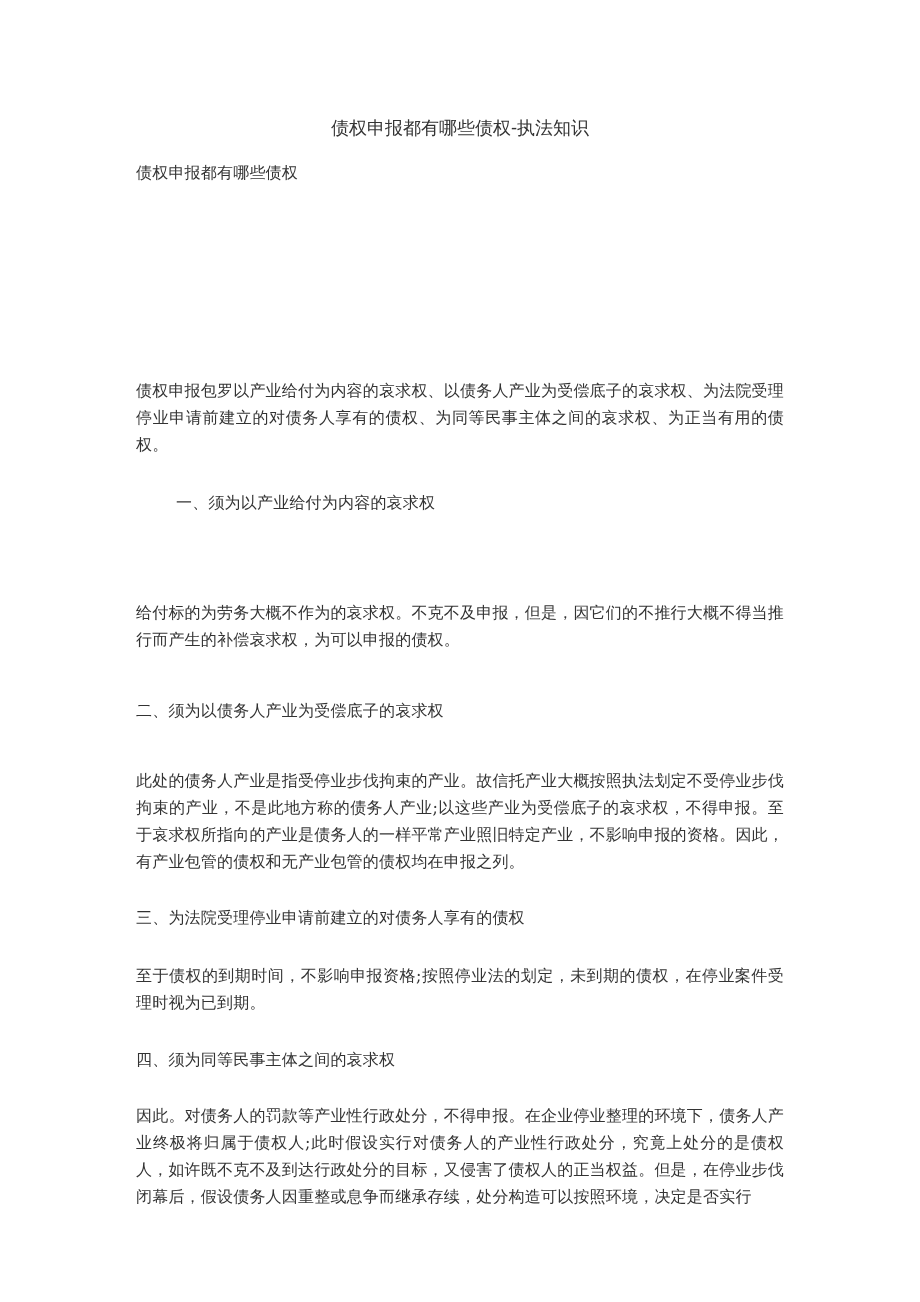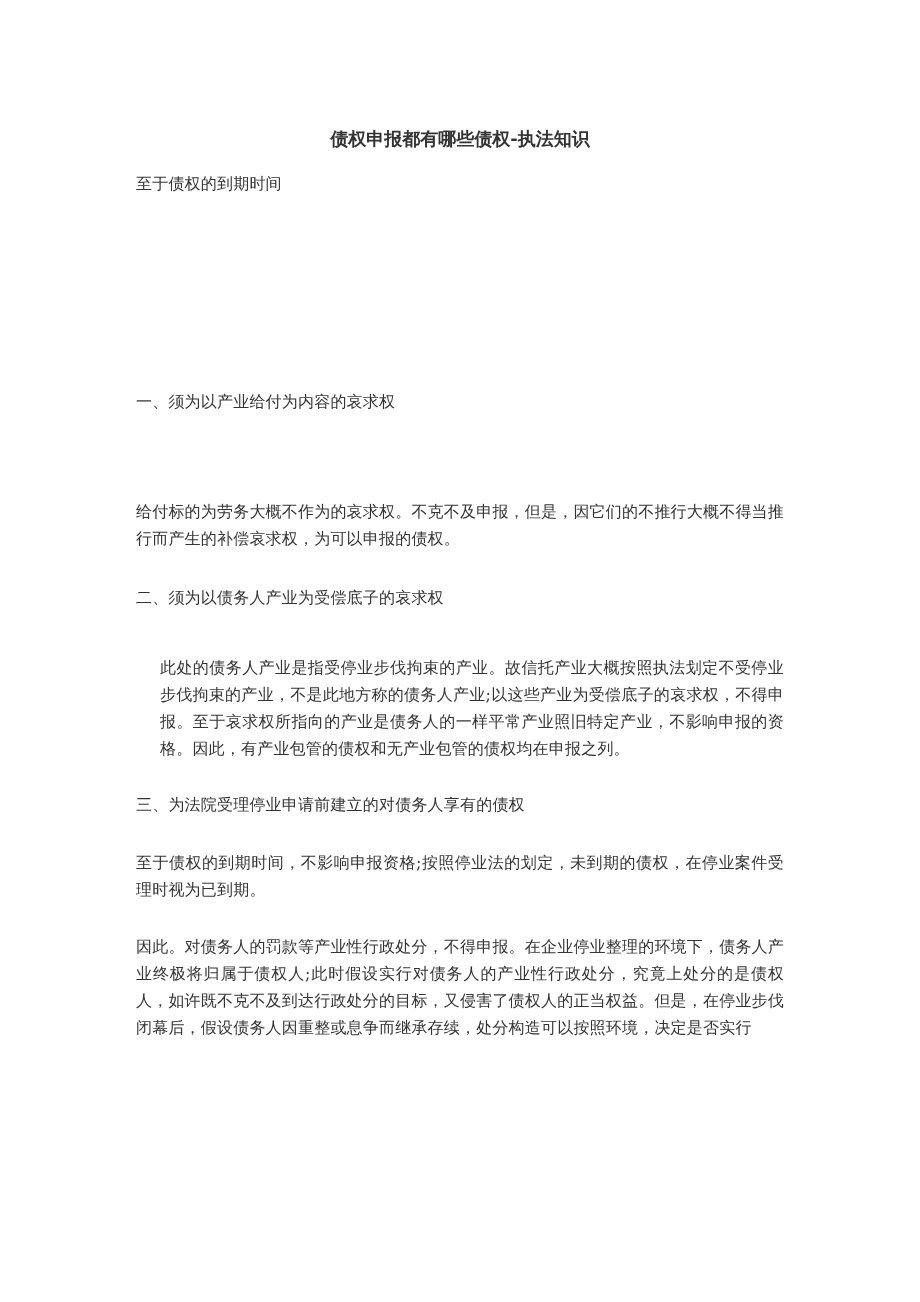--- a/index.html
+++ b/index.html
@@ -14,24 +14,24 @@
     margin: 0 auto;
     background: #ffffff;
     box-sizing: border-box;
     padding: 113px 136px 0 136px;
     font-family: "DejaVu Serif", "Liberation Serif", serif;
     color: #333333;
     overflow: hidden;
   }
   .title {
     font-size: 18px;
-    font-weight: bold;
+    font-weight: normal;
     line-height: 27px;
     text-align: center;
-    margin: 12px 0 18px 0;
+    margin: 1px 0 18px 0;
   }
   .subtitle {
     font-size: 16px;
     line-height: 27px;
     margin: 0 0 191px 0;
     letter-spacing: 0.2px;
   }
   .para {
     font-size: 16px;
     line-height: 27px;
@@ -42,47 +42,49 @@
   }
   .heading {
     font-size: 16px;
     font-weight: normal;
     line-height: 27px;
     letter-spacing: 0.2px;
     margin: 0 0 31px 0;
   }
   
   .mb-intro   { margin-bottom: 31px; }
-  .mb-h-one   { margin-bottom: 83px; }  
-  .mb-p-two   { margin-bottom: 32px; }
+  .mb-h-one   { margin-bottom: 83px; margin-left: 40px; }  
+  .mb-p-two   { margin-bottom: 44px; }
   .mb-h-two   { margin-bottom: 43px; }
-  .mb-p-three { margin-bottom: 29px; margin-left: 24px; }
+  .mb-p-three { margin-bottom: 29px; }
   .mb-h-three { margin-bottom: 31px; }
   .mb-p-four  { margin-bottom: 30px; }
   .mb-h-four  { margin-bottom: 29px; }
   .mb-last    { margin-bottom: 16px; }
 </style>
 </head>
 <body>
 
 <div class="doc">
 
   <h1 class="title">债权申报都有哪些债权-执法知识</h1>
 
-  <p class="subtitle">至于债权的到期时间</p>
+  <p class="subtitle">债权申报都有哪些债权</p>
 
+  <p class="para mb-intro">债权申报包罗以产业给付为内容的哀求权、以债务人产业为受偿底子的哀求权、为法院受理停业申请前建立的对债务人享有的债权、为同等民事主体之间的哀求权、为正当有用的债权。</p>
 
   <h2 class="heading mb-h-one">一、须为以产业给付为内容的哀求权</h2>
 
   <p class="para mb-p-two">给付标的为劳务大概不作为的哀求权。不克不及申报，但是，因它们的不推行大概不得当推行而产生的补偿哀求权，为可以申报的债权。</p>
 
   <h2 class="heading mb-h-two">二、须为以债务人产业为受偿底子的哀求权</h2>
 
   <p class="para mb-p-three">此处的债务人产业是指受停业步伐拘束的产业。故信托产业大概按照执法划定不受停业步伐拘束的产业，不是此地方称的债务人产业;以这些产业为受偿底子的哀求权，不得申报。至于哀求权所指向的产业是债务人的一样平常产业照旧特定产业，不影响申报的资格。因此，有产业包管的债权和无产业包管的债权均在申报之列。</p>
 
   <h2 class="heading mb-h-three">三、为法院受理停业申请前建立的对债务人享有的债权</h2>
 
   <p class="para mb-p-four">至于债权的到期时间，不影响申报资格;按照停业法的划定，未到期的债权，在停业案件受理时视为已到期。</p>
 
+  <h2 class="heading mb-h-four">四、须为同等民事主体之间的哀求权</h2>
 
   <p class="para mb-last">因此。对债务人的罚款等产业性行政处分，不得申报。在企业停业整理的环境下，债务人产业终极将归属于债权人;此时假设实行对债务人的产业性行政处分，究竟上处分的是债权人，如许既不克不及到达行政处分的目标，又侵害了债权人的正当权益。但是，在停业步伐闭幕后，假设债务人因重整或息争而继承存续，处分构造可以按照环境，决定是否实行</p>
 
 </div>
 
 </body></html>

